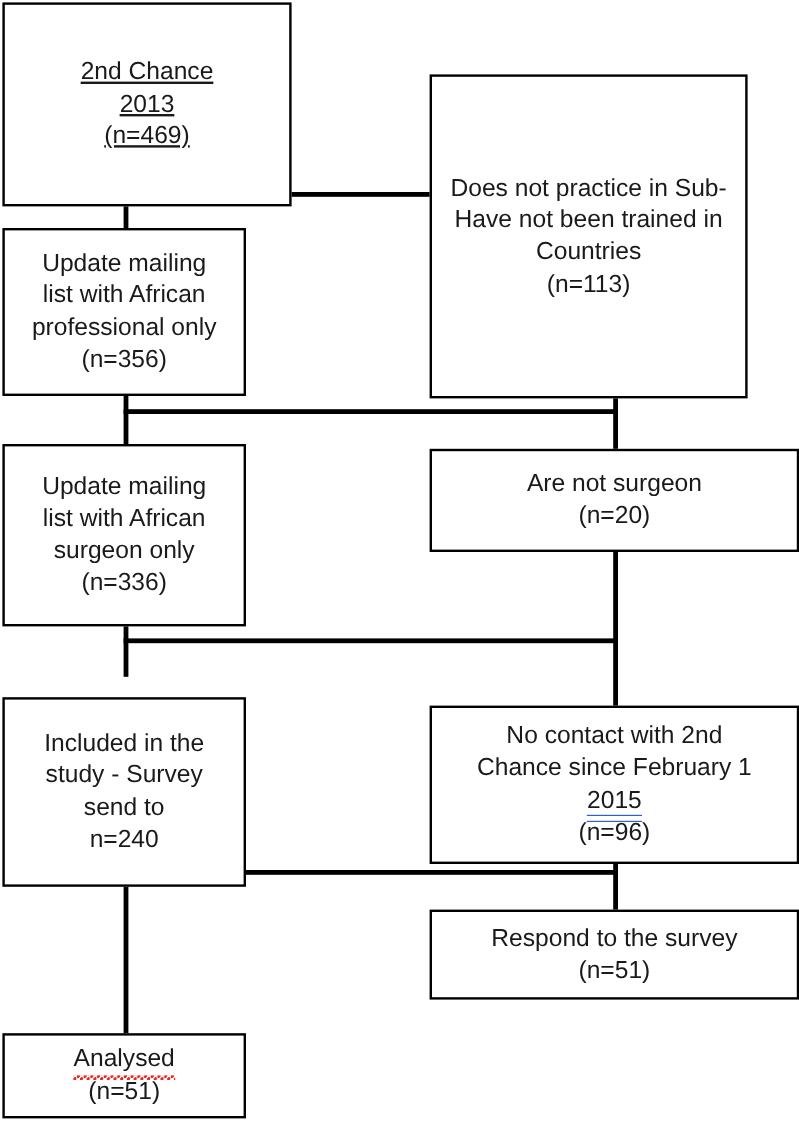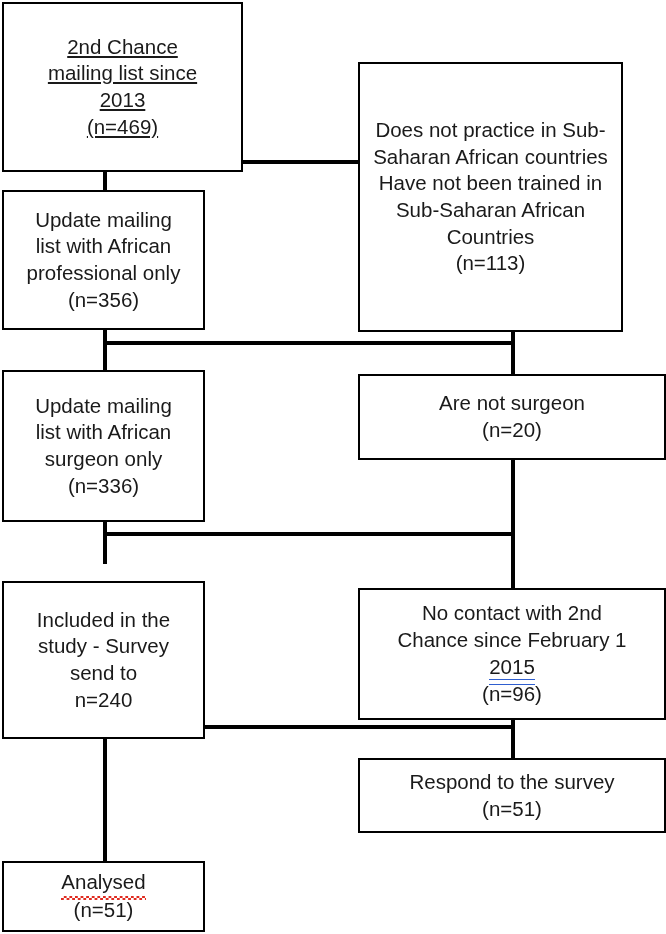--- a/index.html
+++ b/index.html
@@ -107,30 +107,27 @@
 
   <div class="conn-v" style="left:511px; top:458px; height:132px;"></div>
 
   <div class="conn-v" style="left:103px; top:718px; height:145px;"></div>
   <div class="conn-h" style="left:103px; top:725px; width:412px;"></div>
 
   <div class="conn-v" style="left:511px; top:718px; height:42px;"></div>
 
   <div class="node" style="left:2px; top:2px; width:241px; height:170px;text-decoration:underline;">
     <span class="ln">2nd Chance</span>
-    <span class="ln">mailing list since</span>
     <span class="ln">2013</span>
     <span class="ln">(n=469)</span>
   </div>
 
   <div class="node" style="left:358px; top:62px; width:265px; height:270px;">
     <span class="ln">Does not practice in Sub-</span>
-    <span class="ln">Saharan African countries</span>
     <span class="ln">Have not been trained in</span>
-    <span class="ln">Sub-Saharan African</span>
     <span class="ln">Countries</span>
     <span class="ln">(n=113)</span>
   </div>
 
   <div class="node" style="left:2px; top:190px; width:203px; height:140px;">
     <span class="ln">Update mailing</span>
     <span class="ln">list with African</span>
     <span class="ln">professional only</span>
     <span class="ln">(n=356)</span>
   </div>

